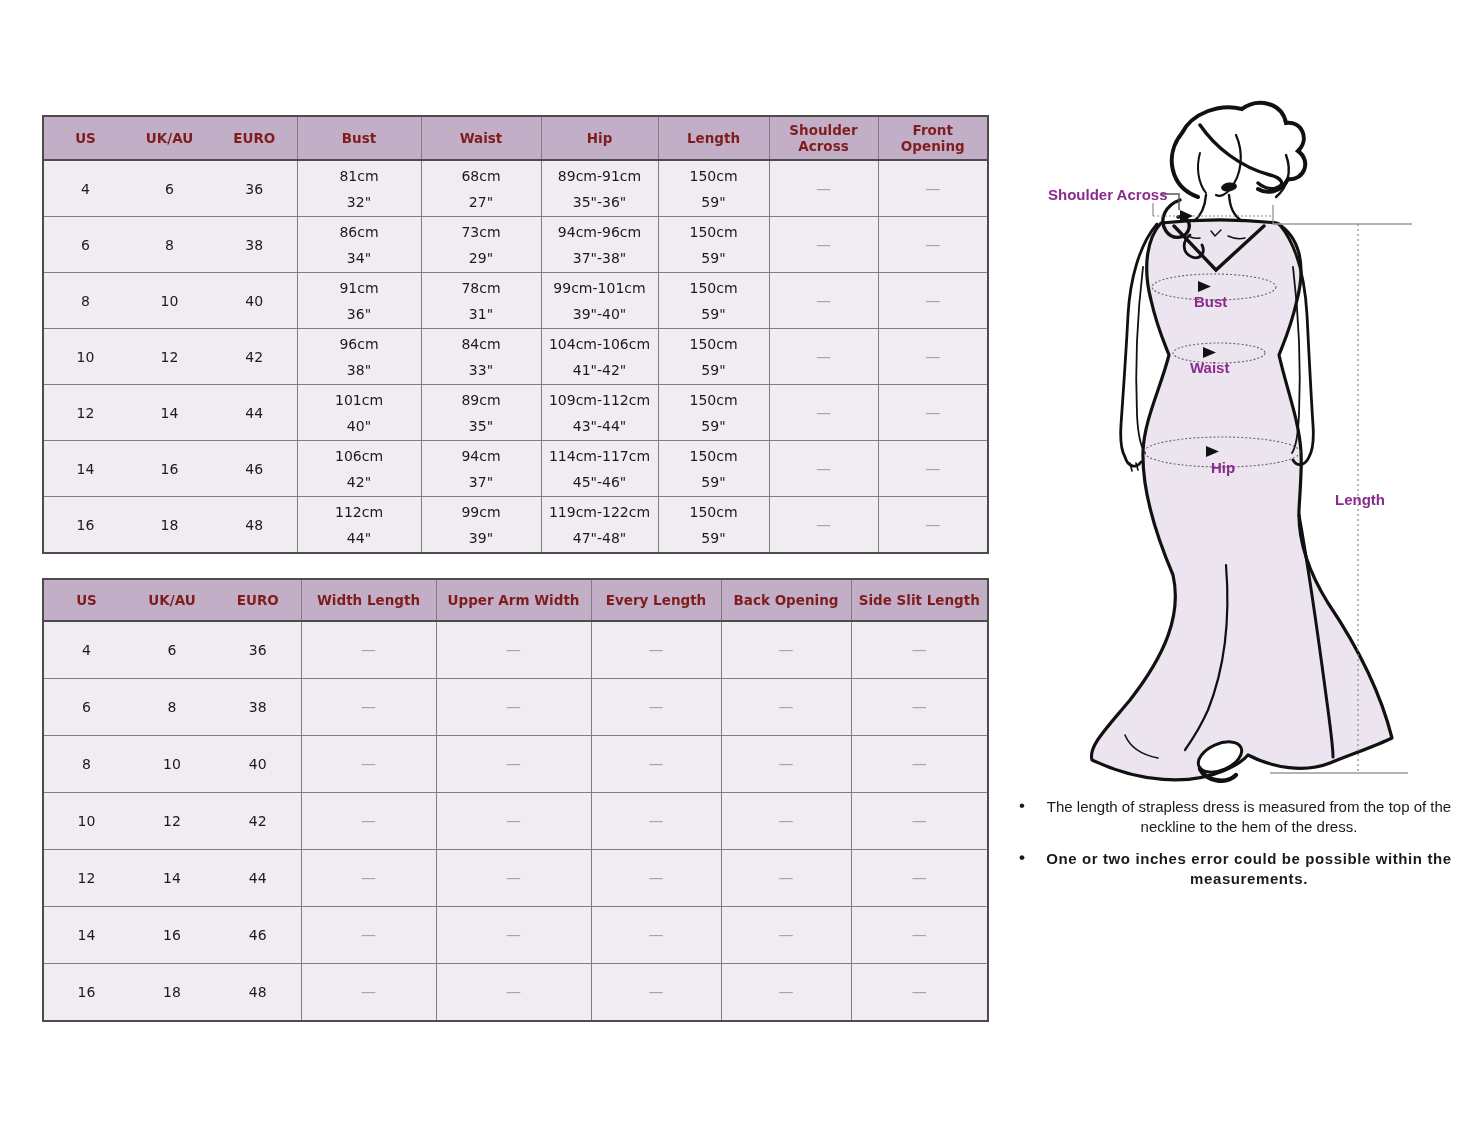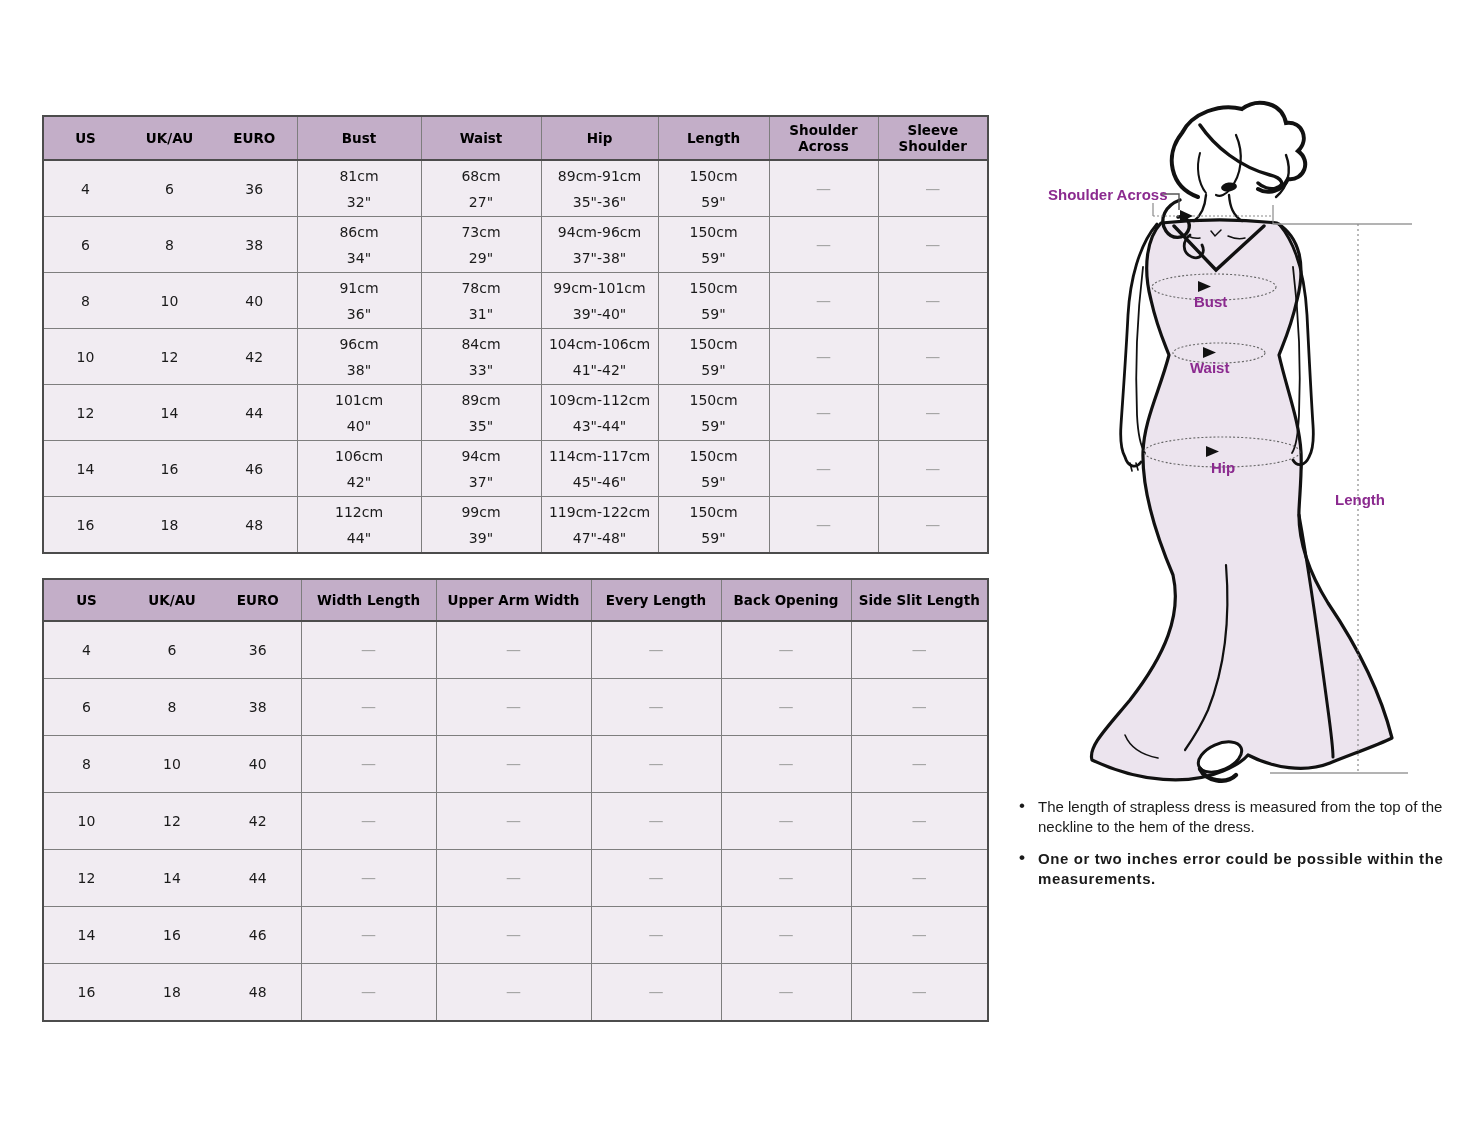--- a/index.html
+++ b/index.html
@@ -10,42 +10,42 @@
   
   table.size-table{
     position:absolute;border-collapse:collapse;table-layout:fixed;
     background:#f1ecf2;border:2px solid #4c4c4c;
   }
   #table1{left:42px;top:115px;width:945px;}
   #table2{left:42px;top:578px;width:945px;}
   .size-table th{
     background:#c3aec8;font-weight:bold;font-size:13.5px;line-height:16px;
     text-align:center;vertical-align:middle;padding:4px 2px;
-    border-bottom:2px solid #4c4c4c;color:#000000;
+    border-bottom:2px solid #4c4c4c;color:#7f1d1d;
   }
   #table1 th{height:34px;}
   #table2 th{height:32px;}
   .size-table td{
     text-align:center;vertical-align:middle;font-size:14px;
     border-top:1px solid #7e7e7e;padding:0 2px;
   }
   #table1 td{height:55px;}
   #table2 td{height:56px;}
   .size-table .sep{border-left:1px solid #7e7e7e;}
   .cell-line{line-height:26px;}
   .cell-line.dash{color:#a6a6a6;font-size:15px;line-height:22px;}
   
   .figure{position:absolute;left:1030px;top:95px;width:420px;height:700px;}
   .figure svg{display:block;width:420px;height:700px;}
   .diagram-label{
     font-family:"Liberation Sans",sans-serif;font-weight:bold;
     fill:#8b2a8f;font-size:15px;
   }
   
-  .notes{position:absolute;left:1016px;top:797px;width:444px;}
+  .notes{position:absolute;left:1016px;top:797px;width:444px;text-align:center;}
   .notes ul{margin:0;padding:0;list-style:none;}
   .notes li{
     position:relative;padding-left:22px;margin-bottom:13px;
     font-family:"Liberation Sans",sans-serif;font-size:15px;line-height:19.5px;
   }
   .notes li::before{content:"\2022";position:absolute;left:3px;top:-1px;font-size:17px;}
   .notes li.em{font-weight:bold;letter-spacing:0.6px;line-height:20px;}
   .notes li.em::before{font-weight:bold;}
 </style>
 </head>
@@ -66,21 +66,21 @@
   <thead>
       <tr>
         <th>US</th>
         <th>UK/AU</th>
         <th>EURO</th>
         <th class="sep">Bust</th>
         <th class="sep">Waist</th>
         <th class="sep">Hip</th>
         <th class="sep">Length</th>
         <th class="sep">Shoulder Across</th>
-        <th class="sep">Sleeve Shoulder</th>
+        <th class="sep">Front Opening</th>
       </tr>
     </thead>
   <tbody>
       <tr>
         <td>
           <div class="cell-line">4</div>
         </td>
         <td>
           <div class="cell-line">6</div>
         </td>

